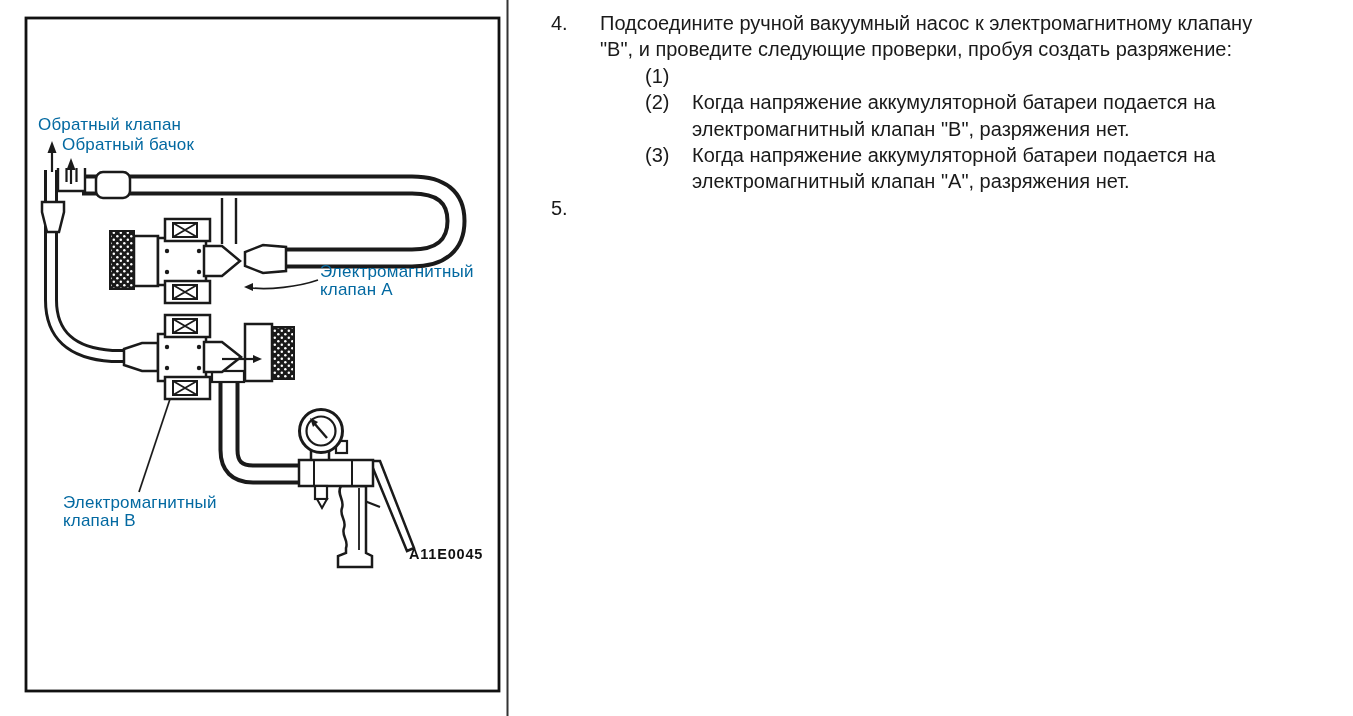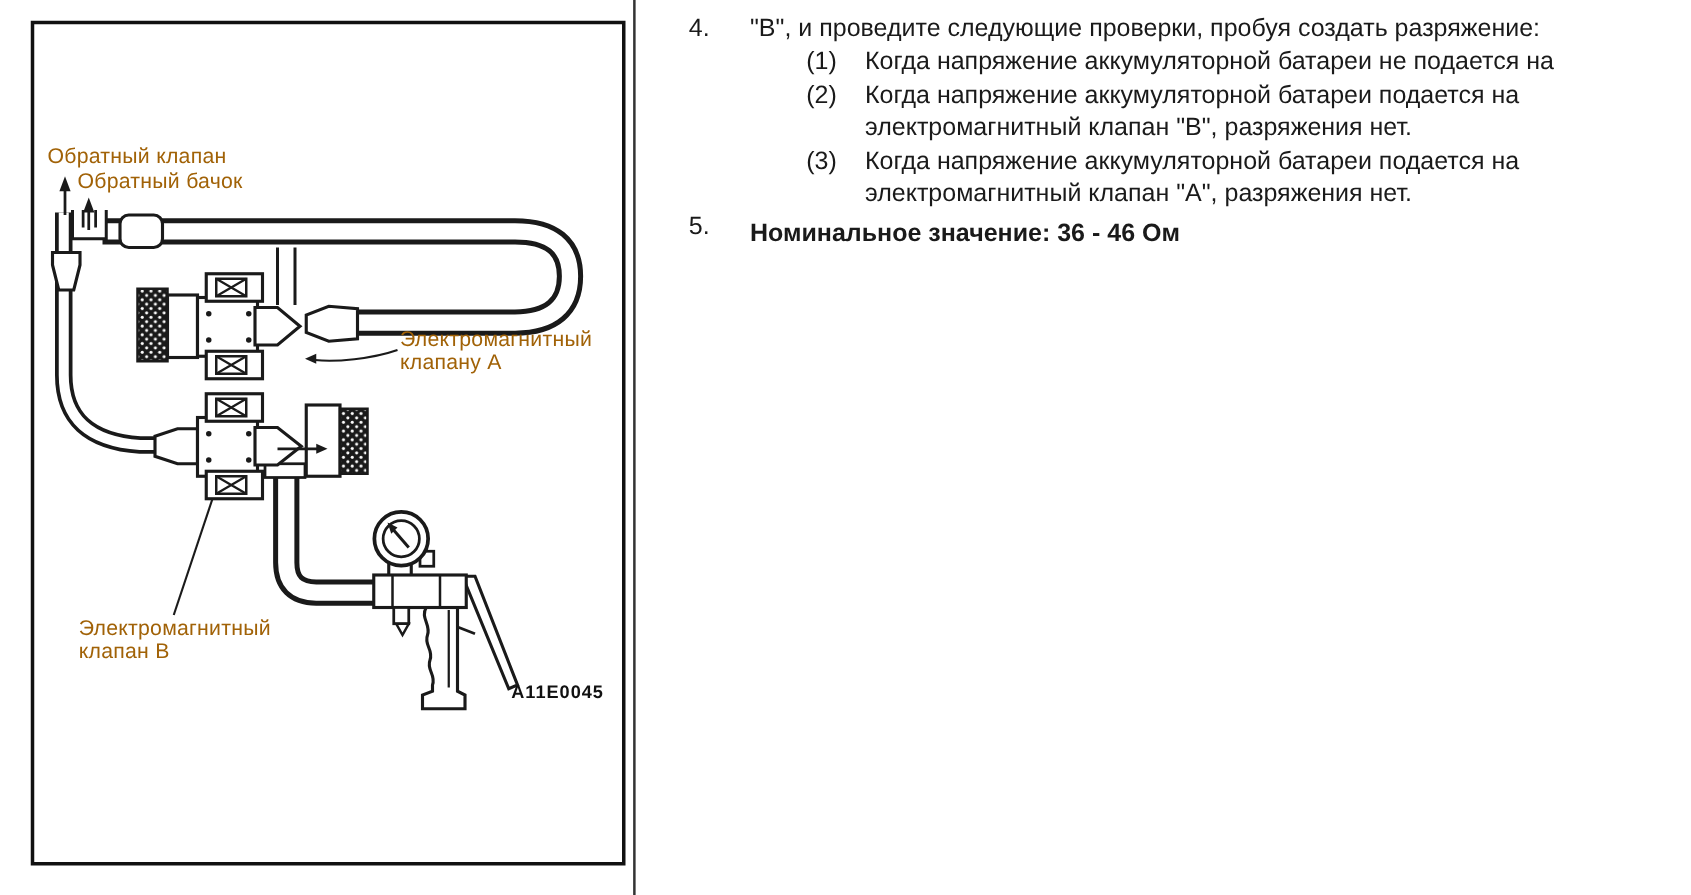--- a/index.html
+++ b/index.html
@@ -4,21 +4,21 @@
 <style>
   html,body{margin:0;padding:0;}
   body{
     width:1353px;height:716px;position:relative;background:#ffffff;
     font-family:"Liberation Sans", sans-serif;color:#1a1a1a;overflow:hidden;
   }
   .diagram-panel{position:absolute;left:0;top:0;width:530px;height:716px;}
   .diagram-panel svg{position:absolute;left:0;top:0;}
   .dlabel{
     position:absolute;font-size:17px;line-height:17.5px;white-space:nowrap;
-    color:#a16207;letter-spacing:0.2px;
+    color:#0369a1;letter-spacing:0.2px;
   }
   .dlabel .l{display:block;}
   .figcode{
     position:absolute;font-size:14.5px;font-weight:800;letter-spacing:0.8px;
     white-space:nowrap;color:#111;
   }
   .instructions{
     position:absolute;left:551px;top:10px;width:800px;
     font-size:20px;line-height:26.4px;
   }
@@ -144,40 +144,40 @@
       <path d="M318,280 C298,287 268,290 252,288" fill="none" stroke="#1a1a1a" stroke-width="1.7"></path>
       <polygon points="244,287 253,283 253,291" fill="#1a1a1a"></polygon>
     </g>
     <line x1="170" y1="399" x2="139" y2="492" stroke="#1a1a1a" stroke-width="1.7"></line>
   </svg>
 
   <div class="dlabel" style="left:38px;top:116px">Обратный клапан</div>
   <div class="dlabel" style="left:62px;top:136px">Обратный бачок</div>
   <div class="dlabel" style="left:320px;top:263px">
     <span class="l">Электромагнитный</span>
-    <span class="l">клапану A</span>
+    <span class="l">клапан A</span>
   </div>
   <div class="dlabel" style="left:63px;top:494px">
     <span class="l">Электромагнитный</span>
     <span class="l">клапан B</span>
   </div>
   <div class="figcode" style="left:409px;top:546px">A11E0045</div>
 </div>
 
 <div class="instructions">
 
   <div class="step">
     <div class="step-num">4.</div>
     <div class="step-body">
+      <div class="tline">Подсоедините ручной вакуумный насос к электромагнитному клапану</div>
       <div class="tline">"B", и проведите следующие проверки, пробуя создать разряжение:</div>
 
       <div class="sub">
         <div class="sub-num">(1)</div>
         <div class="sub-body">
-          <div class="tline">Когда напряжение аккумуляторной батареи не подается на</div>
         </div>
       </div>
 
       <div class="sub">
         <div class="sub-num">(2)</div>
         <div class="sub-body">
           <div class="tline">Когда напряжение аккумуляторной батареи подается на</div>
           <div class="tline">электромагнитный клапан "B", разряжения нет.</div>
         </div>
       </div>
@@ -188,17 +188,16 @@
           <div class="tline">Когда напряжение аккумуляторной батареи подается на</div>
           <div class="tline">электромагнитный клапан "A", разряжения нет.</div>
         </div>
       </div>
     </div>
   </div>
 
   <div class="step">
     <div class="step-num">5.</div>
     <div class="step-body">
-      <div class="value-line">Номинальное значение: 36 - 46 Ом</div>
     </div>
   </div>
 
 </div>
 
 </body></html>

